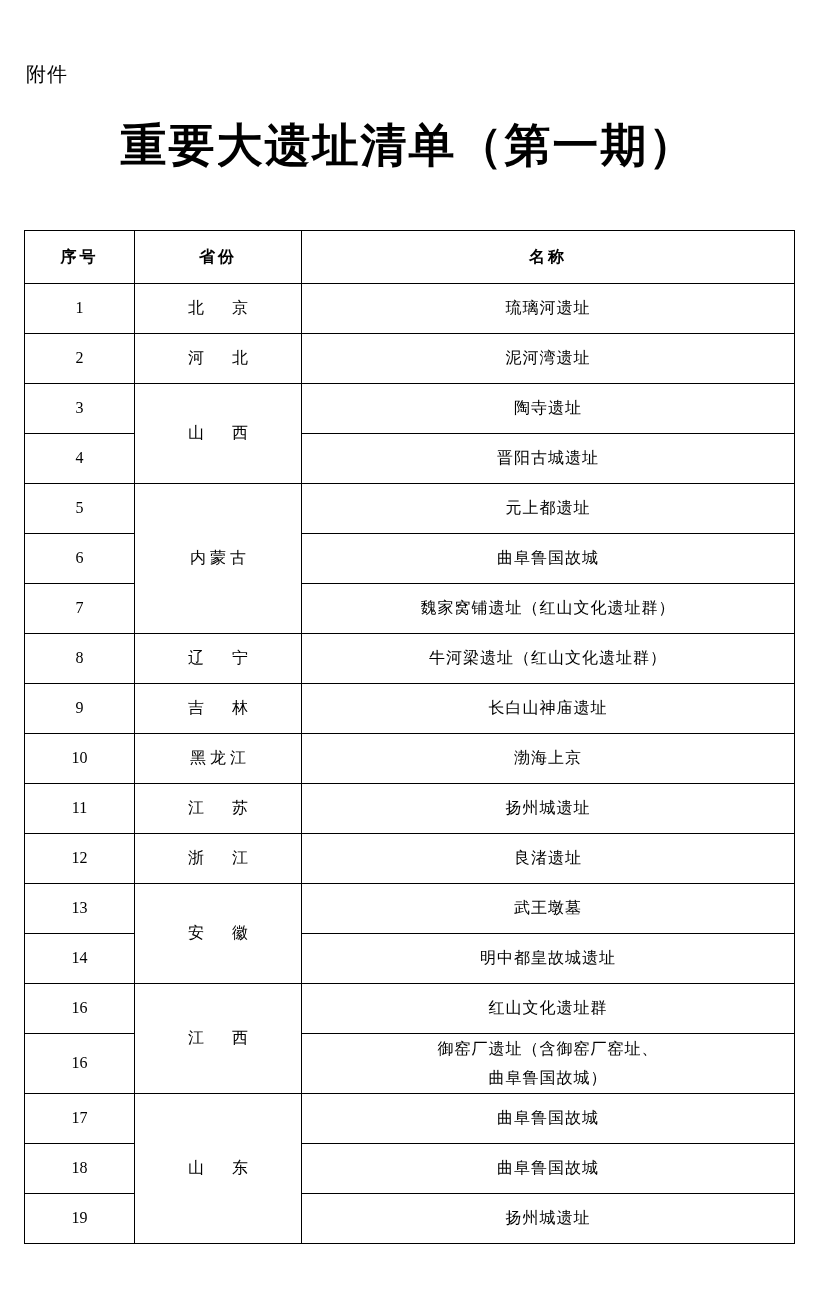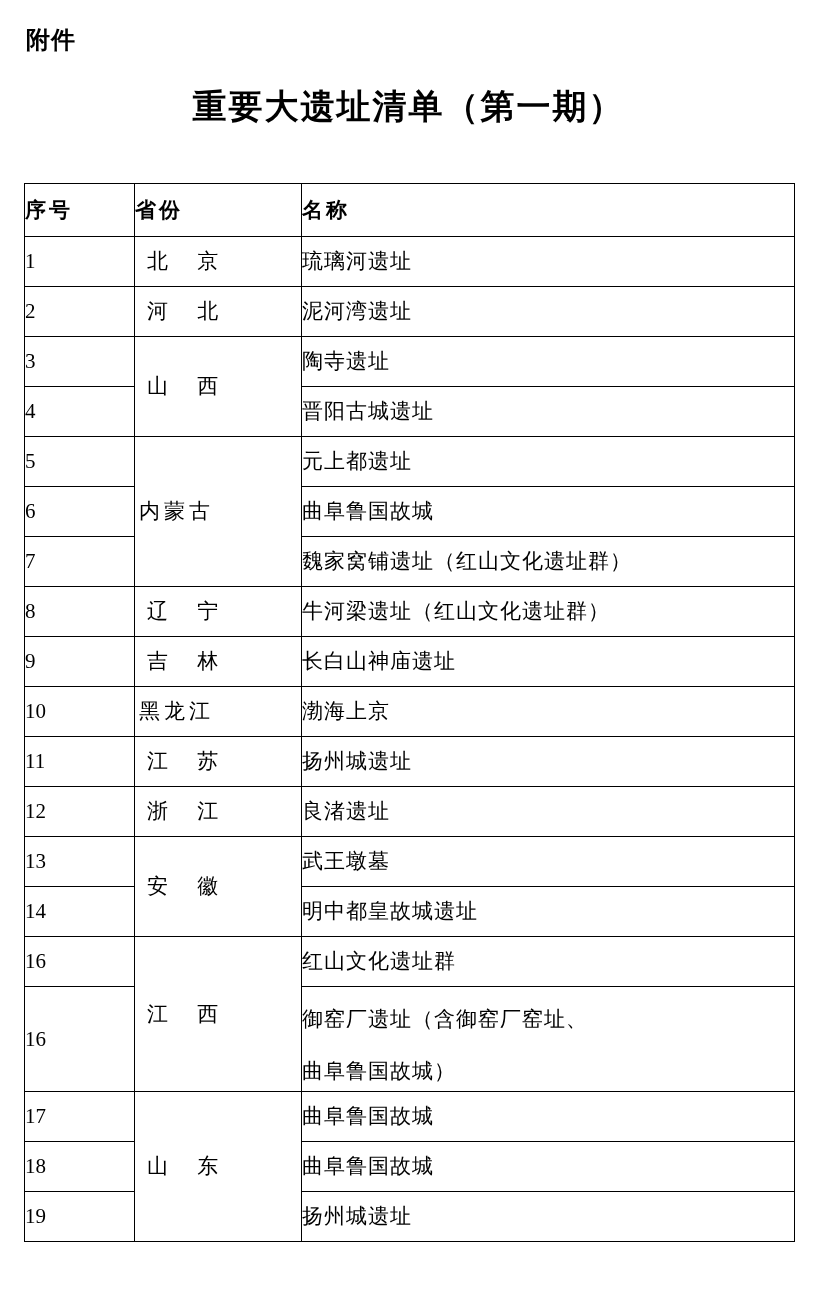--- a/index.html
+++ b/index.html
@@ -16,48 +16,48 @@
   }
   .page {
     position: relative;
     width: 817px;
     height: 1306px;
     box-sizing: border-box;
     padding: 0 24px;
   }
   .attachment-label {
     font-family: "Liberation Sans", "DejaVu Sans", sans-serif;
-    font-weight: bold;
-    font-size: 24px;
+    font-weight: normal;
+    font-size: 20px;
     letter-spacing: 1px;
-    padding-top: 26px;
+    padding-top: 62px;
     padding-left: 2px;
     line-height: 1.2;
   }
   .doc-title {
     text-align: center;
     font-family: "Liberation Serif", "DejaVu Serif", serif;
     font-weight: bold;
-    font-size: 34px;
+    font-size: 46px;
     letter-spacing: 2px;
     margin-top: 30px;
     margin-bottom: 0;
     line-height: 1.3;
   }
   table.listing {
     margin: 54px auto 0 auto;
     border-collapse: collapse;
     width: 770px;
     table-layout: fixed;
   }
   table.listing td, table.listing th {
     border: 1.5px solid #000000;
-    text-align: left;
+    text-align: center;
     vertical-align: middle;
-    font-size: 21px;
+    font-size: 16px;
     font-weight: normal;
     padding: 0;
     height: 49px;
     line-height: 1.25;
   }
   table.listing th {
     font-weight: bold;
     letter-spacing: 3px;
     height: 52px;
   }
@@ -75,21 +75,20 @@
   }
   .name-cell {
     letter-spacing: 1px;
   }
   .two-line {
     height: 94px;
   }
   .two-line .l1, .two-line .l2 {
     display: block;
     line-height: 1.85;
-    margin-top: 13px;
   }
   .idx-cell {
     font-size: 21px;
     letter-spacing: 0;
   }
 </style>
 </head>
 <body>
 
 <div class="page">

